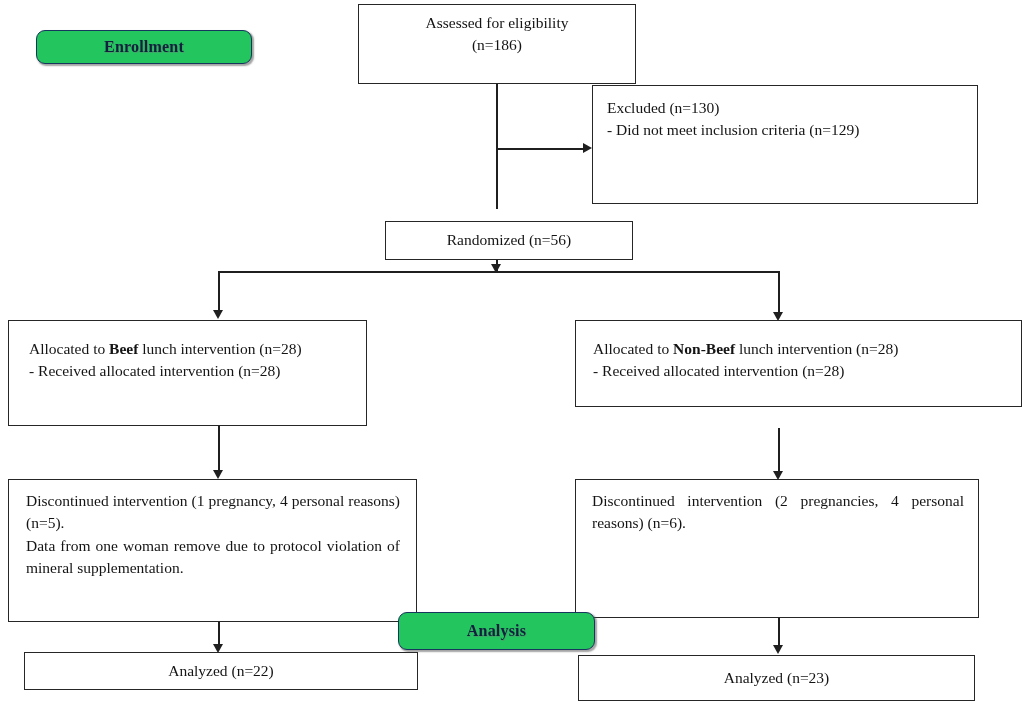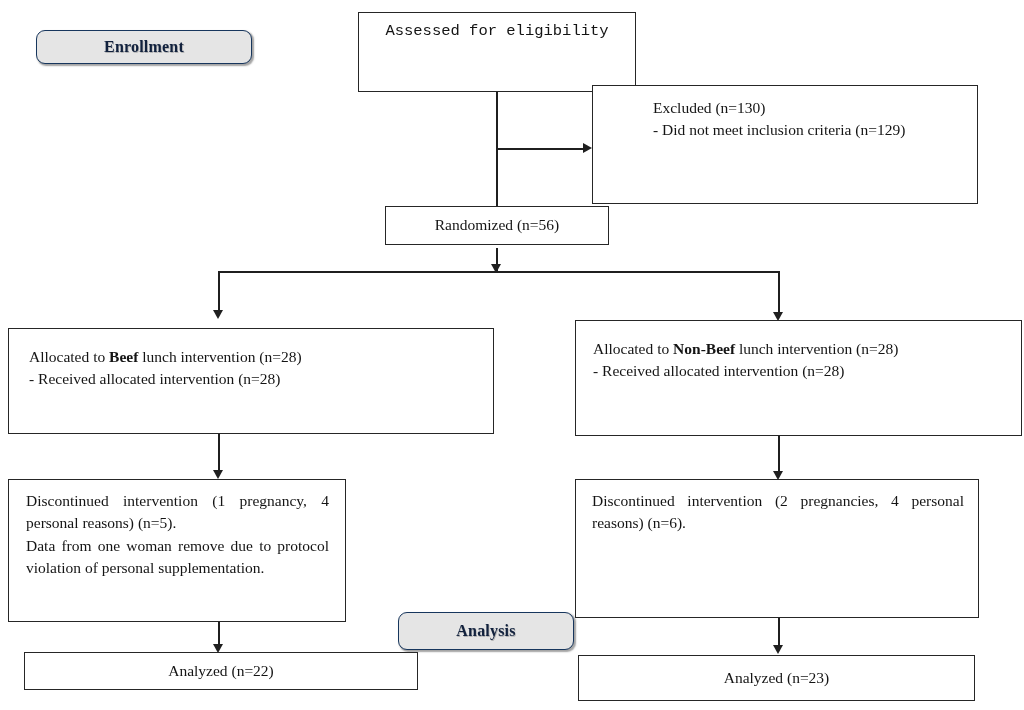--- a/index.html
+++ b/index.html
@@ -42,21 +42,21 @@
   .box.vcenter {
     display: flex;
     align-items: center;
     justify-content: center;
   }
 
   
   .badge {
     position: absolute;
     box-sizing: border-box;
-    background: #e5e5e5;
+    background: #22c55e;
     border: 1.4px solid #17365d;
     border-radius: 9px;
     display: flex;
     align-items: center;
     justify-content: center;
     font-weight: bold;
     font-size: 16px;
     color: #11213d;
     letter-spacing: 0.2px;
     z-index: 8;
@@ -102,21 +102,21 @@
 <body>
 
 <div id="canvas">
 
   <div class="badge" style="left:36px; top:30px; width:216px; height:34px;">
     <span>Enrollment</span>
   </div>
 
 
 
-  <div class="badge" style="left:398px; top:612px; width:176px; height:38px;">
+  <div class="badge" style="left:398px; top:612px; width:197px; height:38px;">
     <span>Analysis</span>
   </div>
 
   <div class="vline" style="left:496px; top:83px; height:126px;"></div>
 
   <div class="hline" style="left:497px; top:148px; width:87px;"></div>
   <div class="arrow-right" style="left:583px; top:143px;"></div>
 
   <div class="vline" style="left:496px; top:248px; height:24px;"></div>
   <div class="arrow-down" style="left:491px; top:264px;"></div>
@@ -133,55 +133,56 @@
 
   <div class="vline" style="left:778px; top:428px; height:44px;"></div>
   <div class="arrow-down" style="left:773px; top:471px;"></div>
 
   <div class="vline" style="left:218px; top:622px; height:24px;"></div>
   <div class="arrow-down" style="left:213px; top:644px;"></div>
 
   <div class="vline" style="left:778px; top:618px; height:28px;"></div>
   <div class="arrow-down" style="left:773px; top:645px;"></div>
 
-  <div class="box center" style="left:358px; top:12px; width:278px; height:80px;font-family:Liberation Mono, monospace;">
+  <div class="box center" style="left:358px; top:4px; width:278px; height:80px;">
     <div class="inner">
       <span class="line">Assessed for eligibility</span>
+      <span class="line">(n=186)</span>
     </div>
   </div>
 
-  <div class="box" style="left:592px; top:85px; width:386px; height:119px;padding-left:46px;">
+  <div class="box" style="left:592px; top:85px; width:386px; height:119px;">
     <div class="inner" style="padding-top:11px; padding-left:14px;">
       <span class="line">Excluded (n=130)</span>
       <span class="line">- Did not meet inclusion criteria (n=129)</span>
     </div>
   </div>
 
-  <div class="box center vcenter" style="left:385px; top:206px; width:224px; height:39px;">
+  <div class="box center vcenter" style="left:385px; top:221px; width:248px; height:39px;">
     <span>Randomized (n=56)</span>
   </div>
 
-  <div class="box" style="left:8px; top:328px; width:486px; height:106px;">
+  <div class="box" style="left:8px; top:320px; width:359px; height:106px;">
     <div class="inner" style="padding-left:20px; padding-top:17px;">
       <span class="line"><span>Allocated to </span><span class="bold-txt">Beef</span><span> lunch intervention (n=28)</span></span>
       <span class="line">- Received allocated intervention (n=28)</span>
     </div>
   </div>
 
-  <div class="box" style="left:575px; top:320px; width:447px; height:116px;">
+  <div class="box" style="left:575px; top:320px; width:447px; height:87px;">
     <div class="inner" style="padding-left:17px; padding-top:17px;">
       <span class="line"><span>Allocated to </span><span class="bold-txt">Non-Beef</span><span> lunch intervention (n=28)</span></span>
       <span class="line">- Received allocated intervention (n=28)</span>
     </div>
   </div>
 
-  <div class="box justify" style="left:8px; top:479px; width:338px; height:143px;">
+  <div class="box justify" style="left:8px; top:479px; width:409px; height:143px;">
     <div class="inner" style="padding-left:17px; padding-right:16px; padding-top:10px;">
       <div>Discontinued intervention (1 pregnancy, 4 personal reasons) (n=5).</div>
-      <div>Data from one woman remove due to protocol violation of personal supplementation.</div>
+      <div>Data from one woman remove due to protocol violation of mineral supplementation.</div>
     </div>
   </div>
 
   <div class="box justify" style="left:575px; top:479px; width:404px; height:139px;">
     <div class="inner" style="padding-left:16px; padding-right:14px; padding-top:10px;">
       <div>Discontinued intervention (2 pregnancies, 4 personal reasons) (n=6).</div>
     </div>
   </div>
 
   <div class="box center vcenter" style="left:24px; top:652px; width:394px; height:38px;">

